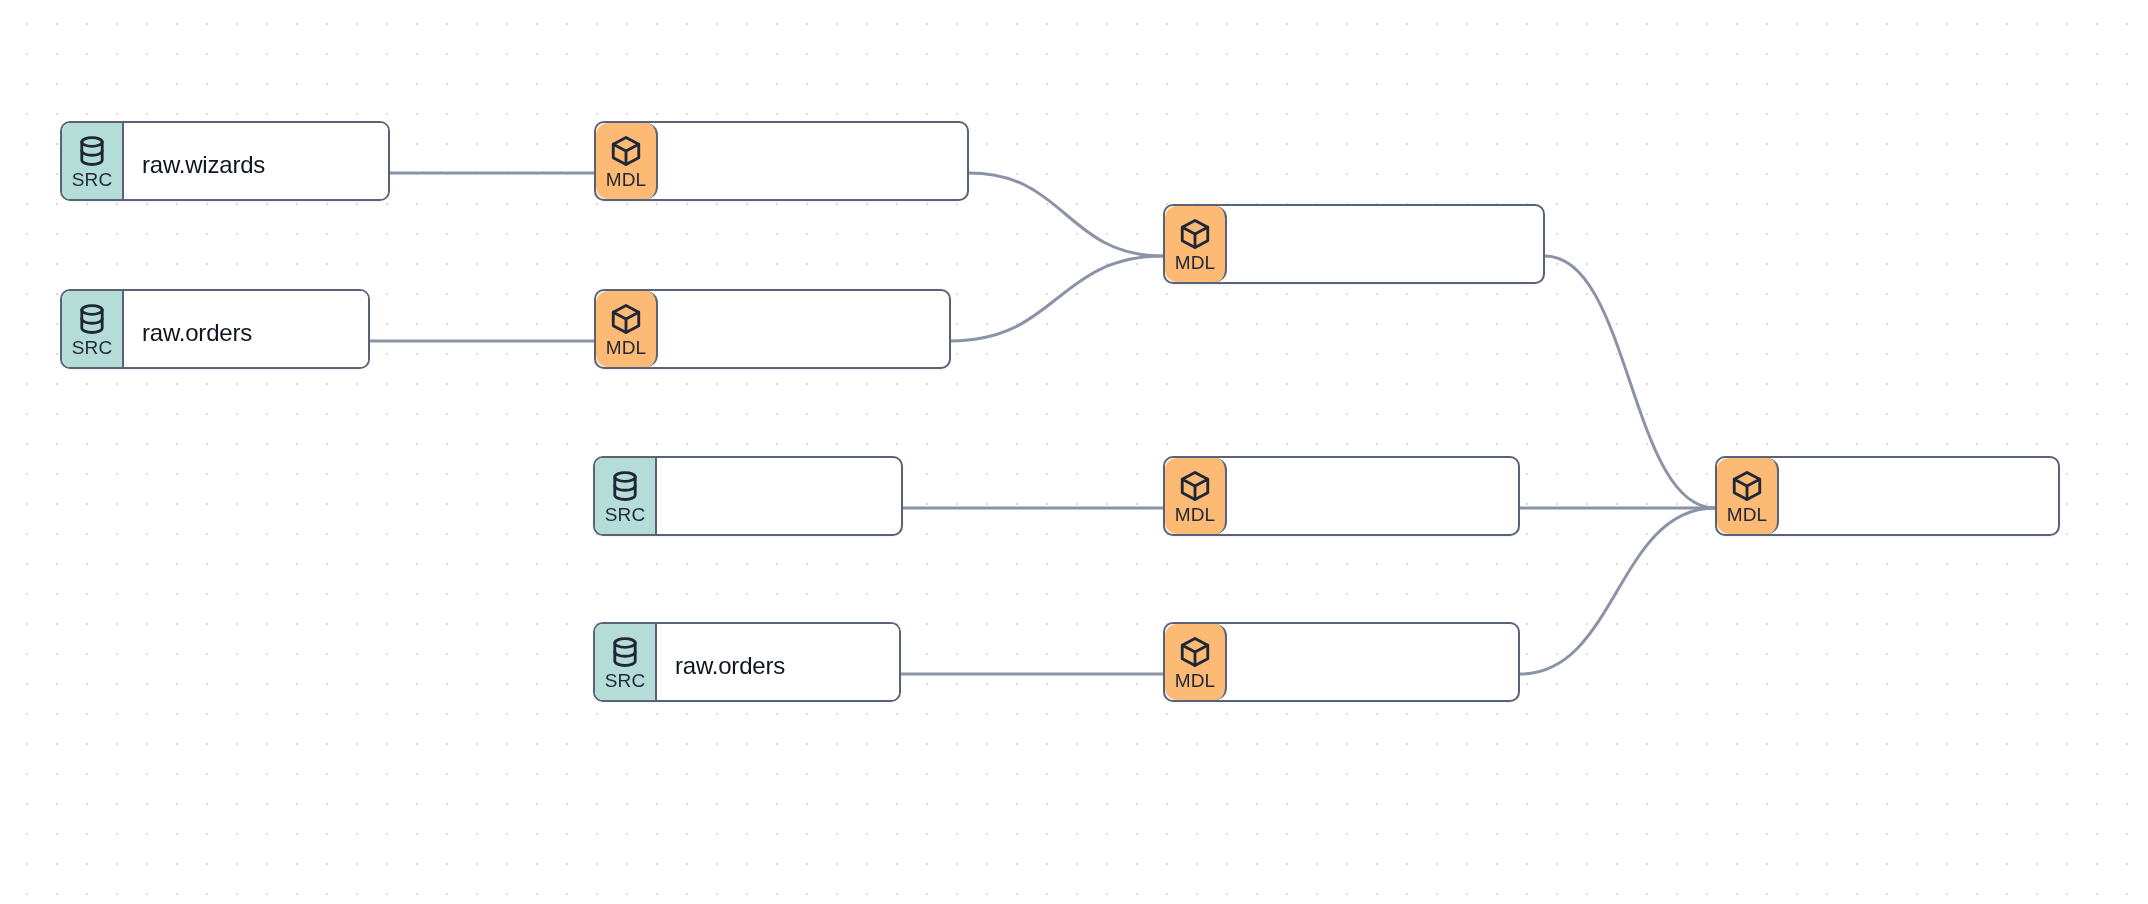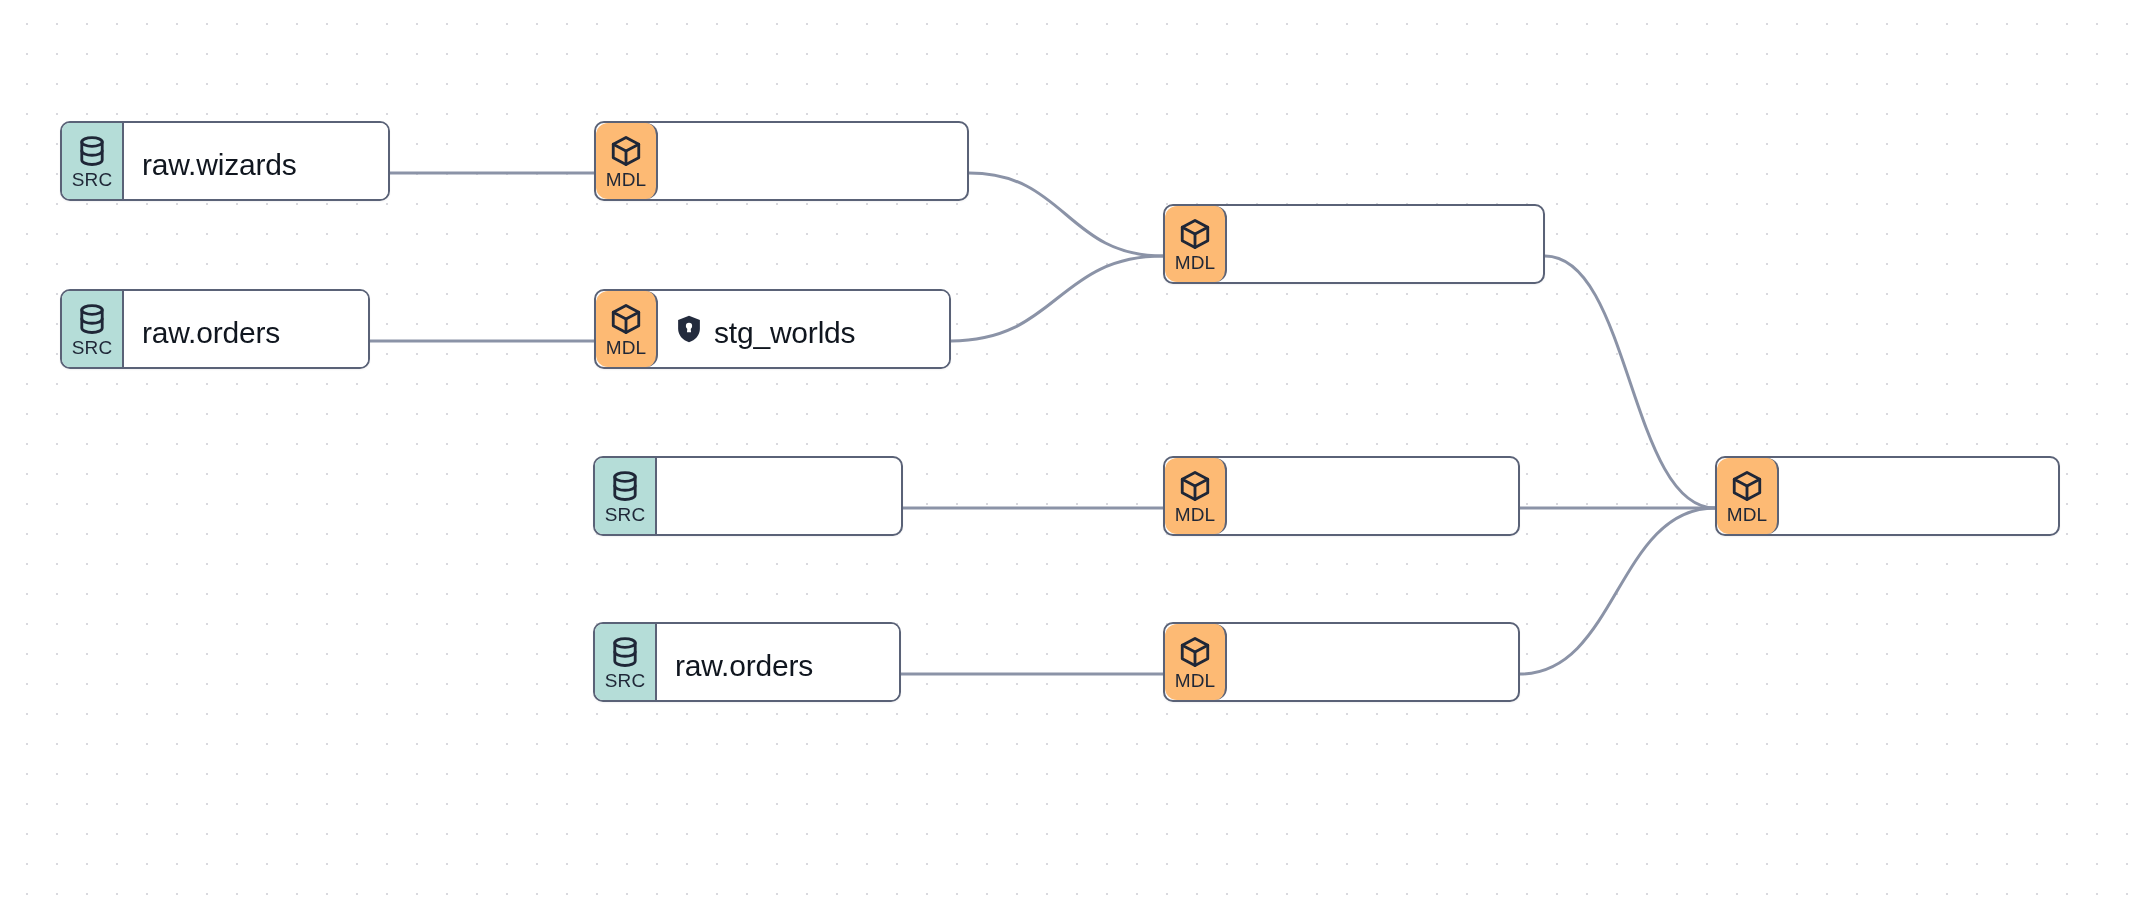--- a/index.html
+++ b/index.html
@@ -85,21 +85,21 @@
     align-items: center;
     gap: 12px;
     padding: 0 22px 0 18px;
     background: #ffffff;
   }
 
   .lock-icon { flex: 0 0 auto; line-height: 0; }
 
   .node-label {
     font-family: "Liberation Sans", sans-serif;
-    font-size: 30px;
+    font-size: 24px;
     font-weight: 400;
     color: #10161f;
     white-space: nowrap;
     letter-spacing: -0.2px;
     margin-top: 8px;
   }
 </style>
 </head>
 <body>
 
@@ -178,28 +178,20 @@
     </div>
     <div class="node mdl" style="left: 594px; top: 289px; width: 357px;">
       <div class="node-badge">
         <span class="badge-icon"><svg width="34" height="34" viewBox="0 0 24 24" fill="none" stroke="#1f2737" stroke-width="2" stroke-linecap="round" stroke-linejoin="round">
             <path d="M12 2.4 21 7.2v9.6L12 21.6 3 16.8V7.2z"></path>
             <path d="M3 7.2 12 12l9-4.8"></path>
             <path d="M12 12v9.6"></path>
           </svg></span>
         <span class="badge-label">MDL</span>
       </div>
-      <div class="node-body">
-        <span class="lock-icon"><svg width="26" height="28" viewBox="0 0 24 26" xmlns="http://www.w3.org/2000/svg">
-            <path d="M12 .8 1.9 4.6v8.1c0 6 4.3 10.8 10.1 12.5 5.8-1.7 10.1-6.5 10.1-12.5V4.6z" fill="#232b3d"></path>
-            <circle cx="12" cy="10.2" r="2.9" fill="#ffffff"></circle>
-            <path d="M10.6 10.6h2.8l.5 5.4h-3.8z" fill="#ffffff"></path>
-          </svg></span>
-        <span class="node-label">stg_worlds</span>
-      </div>
     </div>
     <div class="node mdl" style="left: 1163px; top: 456px; width: 357px;">
       <div class="node-badge">
         <span class="badge-icon"><svg width="34" height="34" viewBox="0 0 24 24" fill="none" stroke="#1f2737" stroke-width="2" stroke-linecap="round" stroke-linejoin="round">
             <path d="M12 2.4 21 7.2v9.6L12 21.6 3 16.8V7.2z"></path>
             <path d="M3 7.2 12 12l9-4.8"></path>
             <path d="M12 12v9.6"></path>
           </svg></span>
         <span class="badge-label">MDL</span>
       </div>

